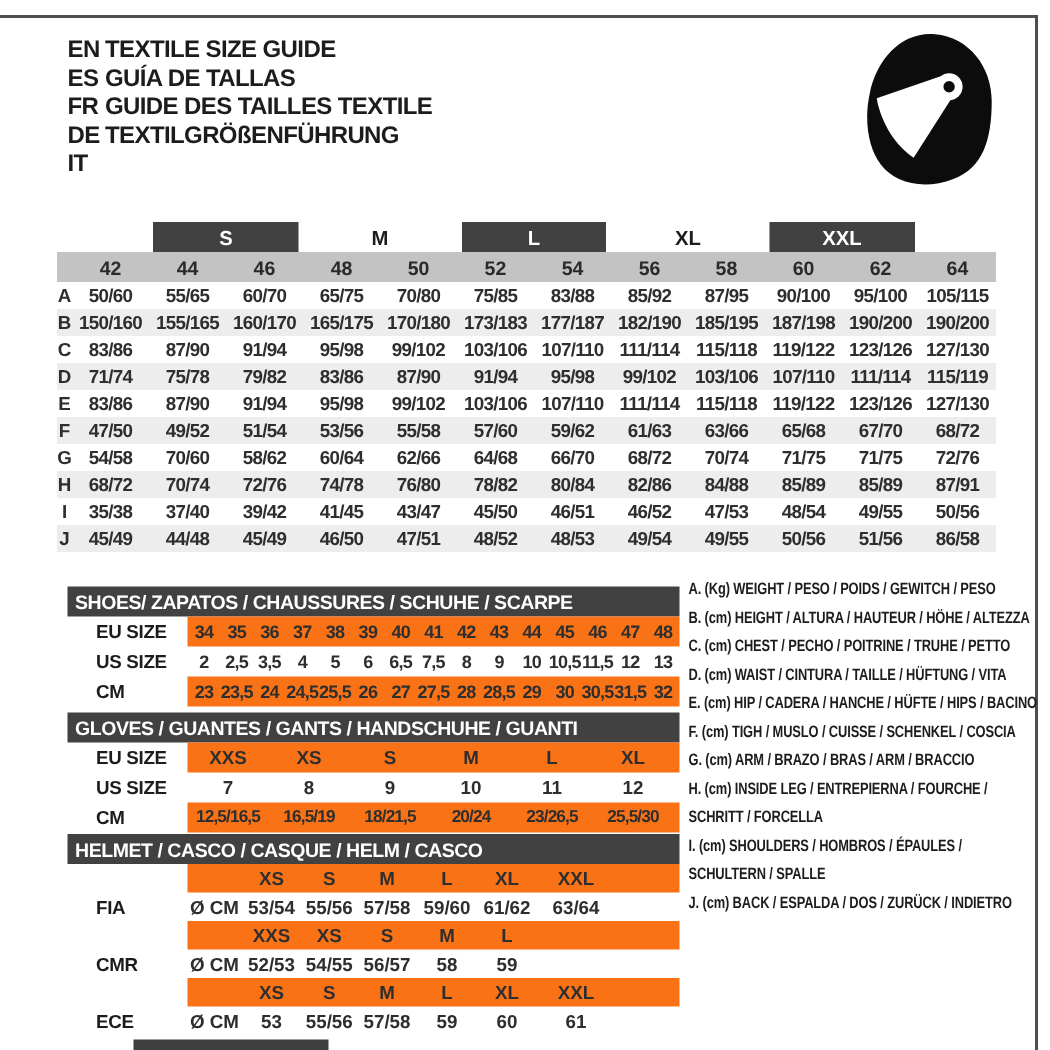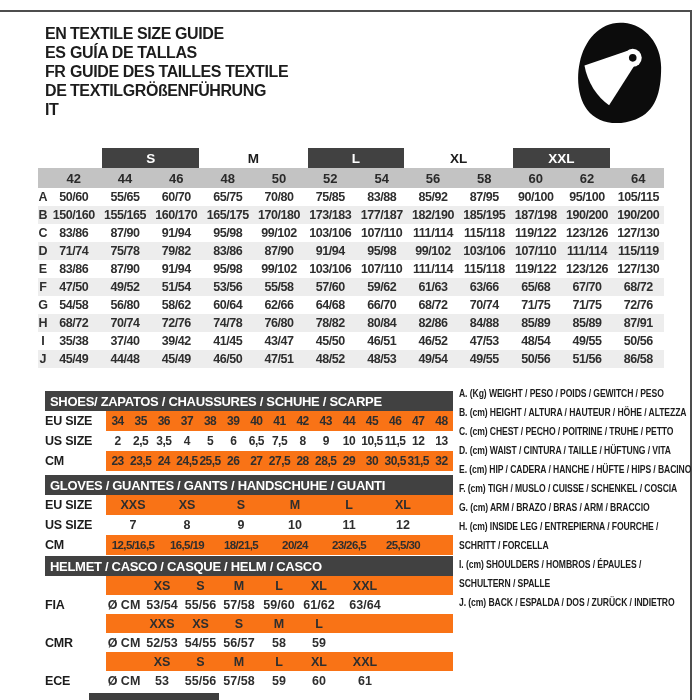--- a/index.html
+++ b/index.html
@@ -23,21 +23,21 @@
   .grp.dark{background:#414141;color:#ffffff;}
   .mt-nums{height:20px;background:#c3c3c3;font-size:13px;color:#2a2a2a;}
   .mt-data{height:18px;font-size:12.5px;letter-spacing:-0.45px;color:#2e2e2e;}
   .mt-data.stripe{background:#ededed;}
   .mt-cell{text-align:center;white-space:nowrap;}
   .mt-label{letter-spacing:0;}
   
   .sec{position:absolute;left:45px;width:408px;}
   .sec-title{height:20px;background:#414141;color:#fff;display:flex;align-items:center;
              padding-left:5px;font-size:13px;letter-spacing:-0.3px;white-space:nowrap;box-sizing:border-box;}
-  .sec-row{display:flex;height:20px;}
+  .sec-row{display:flex;height:20px;margin-left:19px;}
   .sec-label{width:61px;flex:0 0 61px;display:flex;align-items:center;font-size:12.5px;letter-spacing:-0.2px;}
   .sec-cells{flex:1;display:grid;align-items:center;}
   .sec-row.shaded .sec-cells{background:#f97316;}
   .s-cell{text-align:center;white-space:nowrap;font-size:12.5px;color:#2e2e2e;}
   .cols15{grid-template-columns:repeat(15,1fr);}
   .cols15 .s-cell{font-size:12px;letter-spacing:-0.5px;}
   .cols6{grid-template-columns:repeat(6,54px) 1fr;}
   #glovesSec .sec-row:nth-child(4) .s-cell{font-size:11.5px;letter-spacing:-0.6px;}
   .hcols{grid-template-columns:36px 40px 37px 40px 40px 40px 52px 1fr;}
   #helmetSec .sec-row{height:19px;}
@@ -191,21 +191,21 @@
         <div class="mt-cell">59/62</div>
         <div class="mt-cell">61/63</div>
         <div class="mt-cell">63/66</div>
         <div class="mt-cell">65/68</div>
         <div class="mt-cell">67/70</div>
         <div class="mt-cell">68/72</div>
       </div>
       <div class="mt-row mt-data">
         <div class="mt-cell mt-label">G</div>
         <div class="mt-cell">54/58</div>
-        <div class="mt-cell">56/80</div>
+        <div class="mt-cell">70/60</div>
         <div class="mt-cell">58/62</div>
         <div class="mt-cell">60/64</div>
         <div class="mt-cell">62/66</div>
         <div class="mt-cell">64/68</div>
         <div class="mt-cell">66/70</div>
         <div class="mt-cell">68/72</div>
         <div class="mt-cell">70/74</div>
         <div class="mt-cell">71/75</div>
         <div class="mt-cell">71/75</div>
         <div class="mt-cell">72/76</div>

